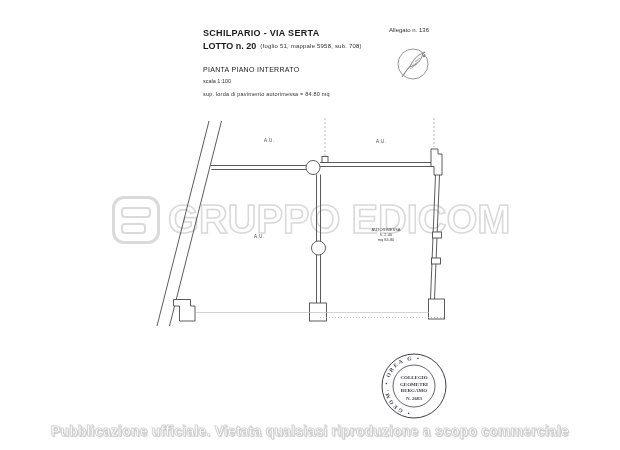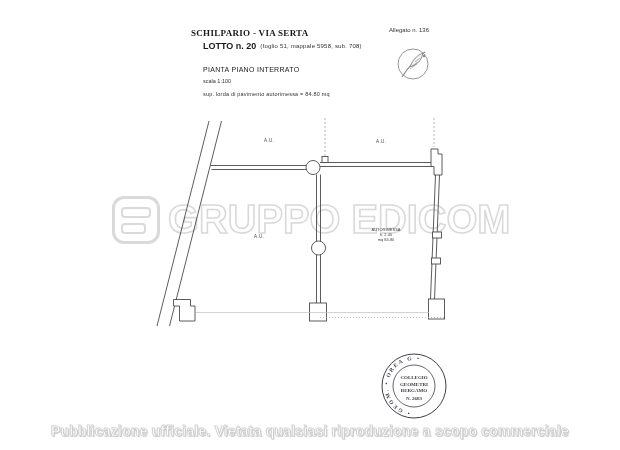--- a/index.html
+++ b/index.html
@@ -2,21 +2,21 @@
 <html><head>
 <meta charset="utf-8">
 <style>
   html,body{margin:0;padding:0;}
   body{
     width:620px;height:450px;position:relative;overflow:hidden;
     background:#ffffff;font-family:"Liberation Sans",sans-serif;
   }
   .abs{position:absolute;}
   
-  .h-location{left:191px;top:28px;font-size:9px;font-weight:bold;color:#1a1a1a;letter-spacing:.3px;font-family:Liberation Serif, serif;}
+  .h-location{left:203px;top:28px;font-size:9px;font-weight:bold;color:#1a1a1a;letter-spacing:.3px;}
   .h-lotline{left:203px;top:41px;font-size:9px;font-weight:bold;color:#1a1a1a;}
   .h-lotdetails{font-size:6px;font-weight:normal;color:#333;vertical-align:1px;margin-left:4px;letter-spacing:.2px;}
   .h-allegato{left:389px;top:27px;font-size:6px;color:#333;}
   .h-plantitle{left:203px;top:66px;font-size:7px;color:#1a1a1a;letter-spacing:.3px;}
   .h-scale{left:203px;top:78px;font-size:5.5px;color:#333;}
   .h-surface{left:203px;top:91px;font-size:5.5px;color:#333;letter-spacing:.2px;}
   
   .watermark{left:112px;top:196px;display:flex;align-items:flex-start;z-index:1;}
   .wm-logo{width:48px;height:48px;border:3px solid #dadada;border-radius:12px;
            display:flex;flex-direction:column;justify-content:center;gap:5px;padding:0 6px;box-sizing:border-box;}

